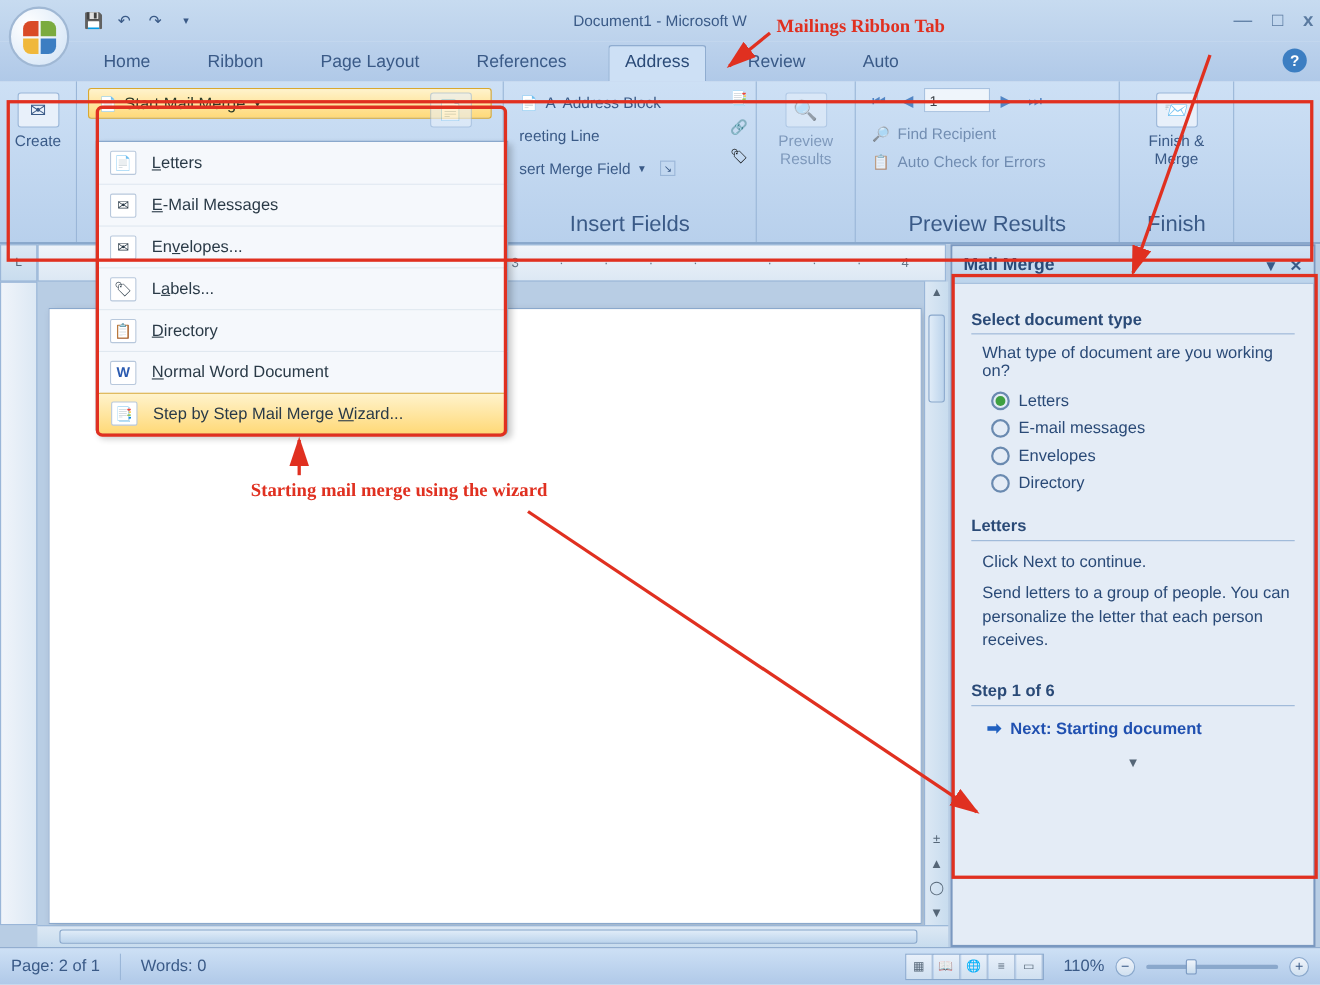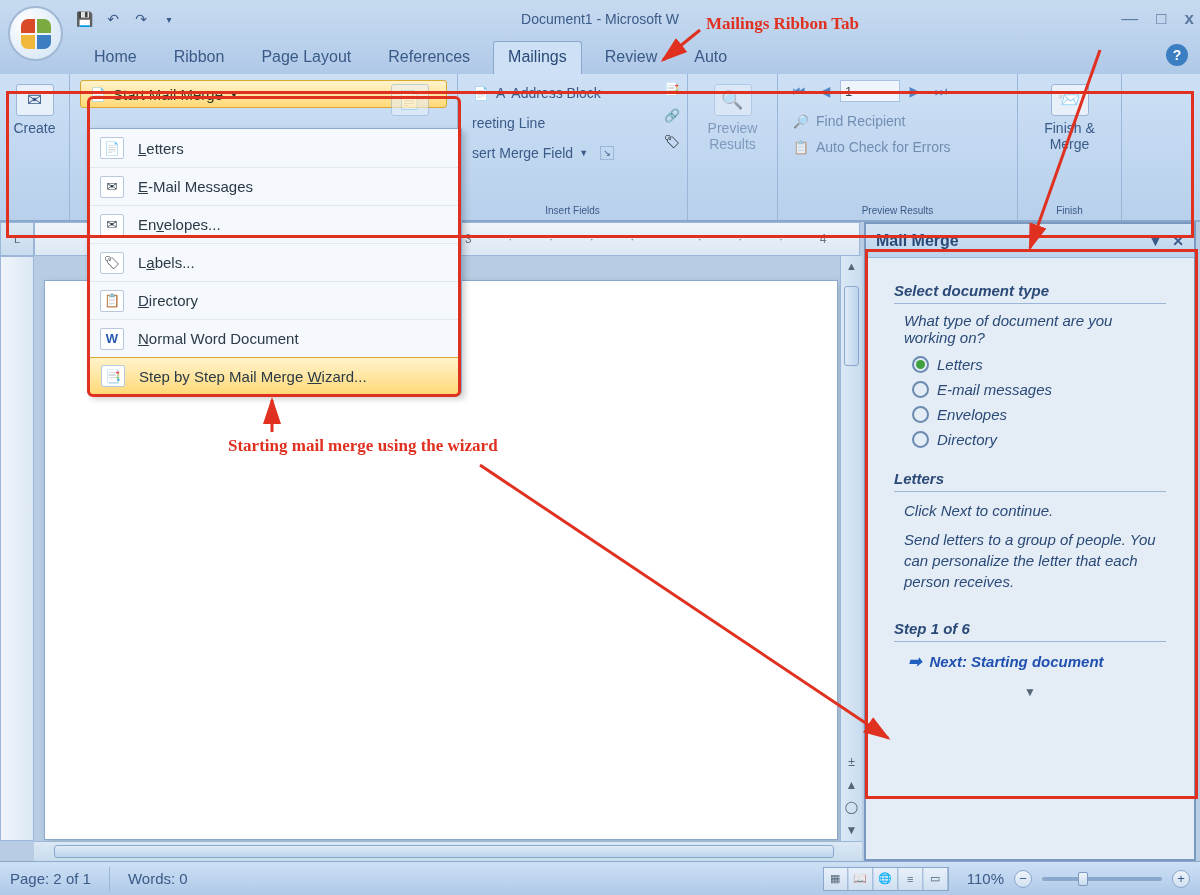--- a/index.html
+++ b/index.html
@@ -12,29 +12,29 @@
 .office-btn span:nth-child(1){background:#d94a27;border-top-left-radius:50%;}
 .office-btn span:nth-child(2){background:#7bab3f;border-top-right-radius:50%;}
 .office-btn span:nth-child(3){background:#f0b83b;border-bottom-left-radius:50%;}
 .office-btn span:nth-child(4){background:#3c7ec2;border-bottom-right-radius:50%;}
 .qat { margin-left: 75px; display: flex; gap: 8px; align-items: center; }
 .qat-icon { width: 20px; height: 20px; display: flex; align-items: center; justify-content: center; color: #3a5a87; }
 .title-text { position: absolute; left: 50%; transform: translateX(-50%); }
 .win-controls { position: absolute; right: 6px; display: flex; gap: 18px; font-size: 17px; color: #5a7aa0; }
 
 
-.tabrow { height: 36px; background: linear-gradient(#bcd2ec, #b0c9e8); display: flex; align-items: flex-end; padding-left: 80px; gap: 9px; position: relative; }
+.tabrow { height: 36px; background: linear-gradient(#bcd2ec, #b0c9e8); display: flex; align-items: flex-end; padding-left: 80px; gap: 24px; position: relative; }
 .tab { font-size: 16px; color: #3a5a87; padding: 6px 14px 8px; cursor: default; }
 .tab.active { background: #cde0f5; border: 1px solid #8aa8cc; border-bottom: none; border-radius: 3px 3px 0 0; color: #2a4a77; }
 .help-icn { position: absolute; right: 12px; top: 6px; width: 22px; height: 22px; border-radius: 50%; background: #3c7ec2; color: #fff; font-size: 14px; display: flex; align-items: center; justify-content: center; font-weight: bold; }
 
 
 .ribbon { height: 148px; background: linear-gradient(#cde0f5, #b8d0ec); display: flex; border-bottom: 2px solid #8aa8cc; }
 .group { border-right: 1px solid #9ab6d8; padding: 6px 10px 0; display: flex; flex-direction: column; position: relative; }
-.group-label { position: absolute; bottom: 4px; left: 0; right: 0; text-align: center; font-size: 10px; color: #3a5a87; }
+.group-label { position: absolute; bottom: 4px; left: 0; right: 0; text-align: center; font-size: 20px; color: #3a5a87; }
 .big-btn { display: flex; flex-direction: column; align-items: center; gap: 4px; font-size: 14px; color: #3a5a87; padding: 4px 8px; }
 .big-btn .ico { width: 38px; height: 32px; background: #e8f0fa; border: 1px solid #9ab6d8; border-radius: 3px; display:flex;align-items:center;justify-content:center;font-size:18px; }
 .grp-col-items { display: flex; flex-direction: column; gap: 4px; }
 .ritem { display: flex; align-items: center; gap: 6px; font-size: 14px; color: #3a5a87; padding: 2px 4px; height:26px; }
 .ico16 { width: 18px; height: 18px; display:inline-flex;align-items:center;justify-content:center;font-size:13px; }
 
 .start-mm-btn { display: flex; align-items: center; gap: 6px; background: linear-gradient(#fff3cc, #ffd978); border: 1px solid #d9a830; border-radius: 3px; padding: 2px 8px; height: 28px; font-size: 15px; color: #2a3a27; }
 
 .nav-btns { display: flex; align-items: center; gap: 4px; }
 .nav-ico { width: 22px; height: 20px; display: flex; align-items: center; justify-content: center; color: #2060b0; font-size: 14px; }
@@ -58,21 +58,21 @@
 .scroll-v .thumb { position:absolute; top:30px; left:3px; right:3px; height:80px; background:linear-gradient(90deg,#e0ecf8,#bcd4ec); border:1px solid #8aa8cc; border-radius:3px;}
 .scroll-v .arrow { height:20px; display:flex;align-items:center;justify-content:center;font-size:11px;color:#567;}
 .scroll-extras { position:absolute; bottom:0px; left:0; right:0; height:90px; display:flex; flex-direction:column; justify-content:space-around; align-items:center; font-size:12px;color:#567; }
 .scroll-h { position: absolute; left: 34px; right: 338px; bottom: 0; height: 20px; background: linear-gradient(#dce8f4,#c8dcee); border-top:1px solid #9ab6d8; }
 .scroll-h .thumb { position:absolute; left:20px; top:3px; bottom:3px; width:780px; background:linear-gradient(#e0ecf8,#bcd4ec); border:1px solid #8aa8cc; border-radius:3px;}
 
 
 .taskpane { position: absolute; right: 4px; top: 0; width: 332px; bottom: 0; background: #e4ecf6; border: 2px solid #7a98c0; }
 .tp-head { height: 34px; background: linear-gradient(#d4e4f4, #bcd4ec); display: flex; align-items: center; padding: 0 10px; font-size: 16px; color: #2a4a77; font-weight: bold; border-bottom: 1px solid #9ab6d8; justify-content: space-between; }
 .tp-head .ctrls { display: flex; gap: 10px; font-size: 14px; color: #3a5a87; }
-.tp-body { padding: 14px 28px; font-size: 15px; color: #2a4a77; font-style: italic; }
+.tp-body { padding: 14px 17px; font-size: 15px; color: #2a4a77; }
 .tp-h { font-weight: bold; margin: 10px 0 8px; border-bottom: 1px solid #9ab6d8; padding-bottom: 4px; }
 .tp-q { margin: 4px 0 10px 10px; }
 .tp-opts { display: flex; flex-direction: column; gap: 8px; margin-left: 18px; }
 .tp-opt { display: flex; align-items: center; gap: 8px; }
 .radio { width: 17px; height: 17px; border: 2px solid #6a8ab0; border-radius: 50%; display: flex; align-items: center; justify-content: center; }
 .radio.sel::after { content: ""; width: 9px; height: 9px; background: #3fa040; border-radius: 50%; }
 .tp-desc { margin: 8px 0 0 10px; line-height: 1.4; }
 .tp-next { display: flex; align-items: center; gap: 8px; margin-top: 10px; color: #2050b0; font-weight: bold; margin-left:14px; }
 .tp-arrow-icn { color:#2060c0; font-size:16px; }
 
@@ -117,21 +117,21 @@
     <span>□</span>
     <span style="font-weight:bold;">x</span>
   </div>
 </div>
 
 <div class="tabrow">
   <div class="tab">Home</div>
   <div class="tab">Ribbon</div>
   <div class="tab">Page Layout</div>
   <div class="tab">References</div>
-  <div class="tab active">Mailings</div>
+  <div class="tab active">Address</div>
   <div class="tab">Review</div>
   <div class="tab">Auto</div>
   <div class="help-icn">?</div>
 </div>
 
 <div class="ribbon">
   <div class="group" style="width:70px;">
     <div class="big-btn">
       <div class="ico">✉</div>
       <span>Create</span>

